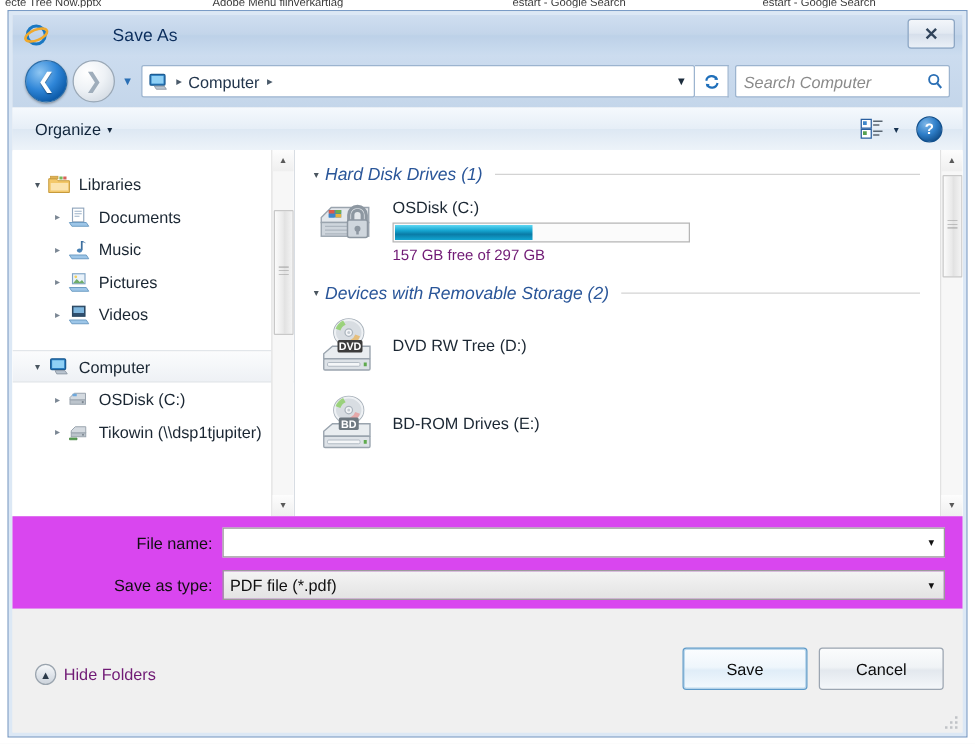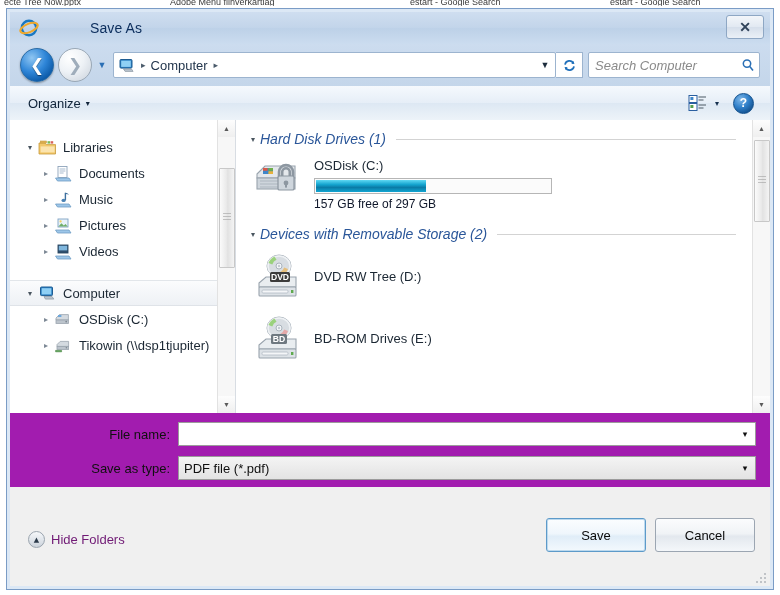--- a/index.html
+++ b/index.html
@@ -134,26 +134,26 @@
     font-family:"Liberation Sans",sans-serif;font-style:italic;}
   .ghdr .grule{flex:1 1 auto;height:1px;background:#d3d3d3;margin-left:10px;margin-right:14px;}
   .item{display:flex;align-items:flex-start;padding-left:18px;cursor:pointer;}
   .item .dico{width:52px;height:48px;flex:none;position:relative;}
   .item .meta{margin-left:8px;padding-top:6px;}
   .item .nm{font-size:13px;color:#1b2733;white-space:nowrap;}
   .capbar{margin-top:5px;width:238px;height:16px;background:#fbfbfb;
     border:1px solid #b6b6b6;padding:1px;box-sizing:border-box;}
   .capfill{height:100%;
     background:linear-gradient(to bottom,#5fd8f3 0%,#14a4cf 38%,#0a7ba6 62%,#12a6d2 100%);}
-  .capfree{font-size:12px;color:#0f172a;margin-top:3px;}
+  .capfree{font-size:12px;color:#701a75;margin-top:3px;}
   .item.optical{margin-top:6px;}
   .item.optical .meta{padding-top:16px;}
 
   
-  .formarea{position:absolute;left:3px;top:404px;right:3px;height:74px;background:#a21caf;}
+  .formarea{position:absolute;left:3px;top:404px;right:3px;height:74px;background:#d946ef;}
   .frow{display:flex;align-items:center;height:26px;margin-top:8px;}
   .frow .flabel{width:160px;text-align:right;padding-right:8px;font-size:13px;color:#101010;}
   .combo{flex:1 1 auto;margin-right:14px;height:24px;border:1px solid #9b9b9b;
     display:flex;align-items:center;box-sizing:border-box;}
   .combo.white{background:#ffffff;}
   .combo.grey{background:linear-gradient(to bottom,#f4f4f4 0%,#e3e3e3 100%);}
   .combo .cval{flex:1 1 auto;font-size:13px;color:#101010;padding-left:5px;white-space:nowrap;}
   .combo .cbtn{flex:none;width:20px;display:flex;align-items:center;justify-content:center;
     color:#111;font-size:9px;cursor:pointer;}
 

